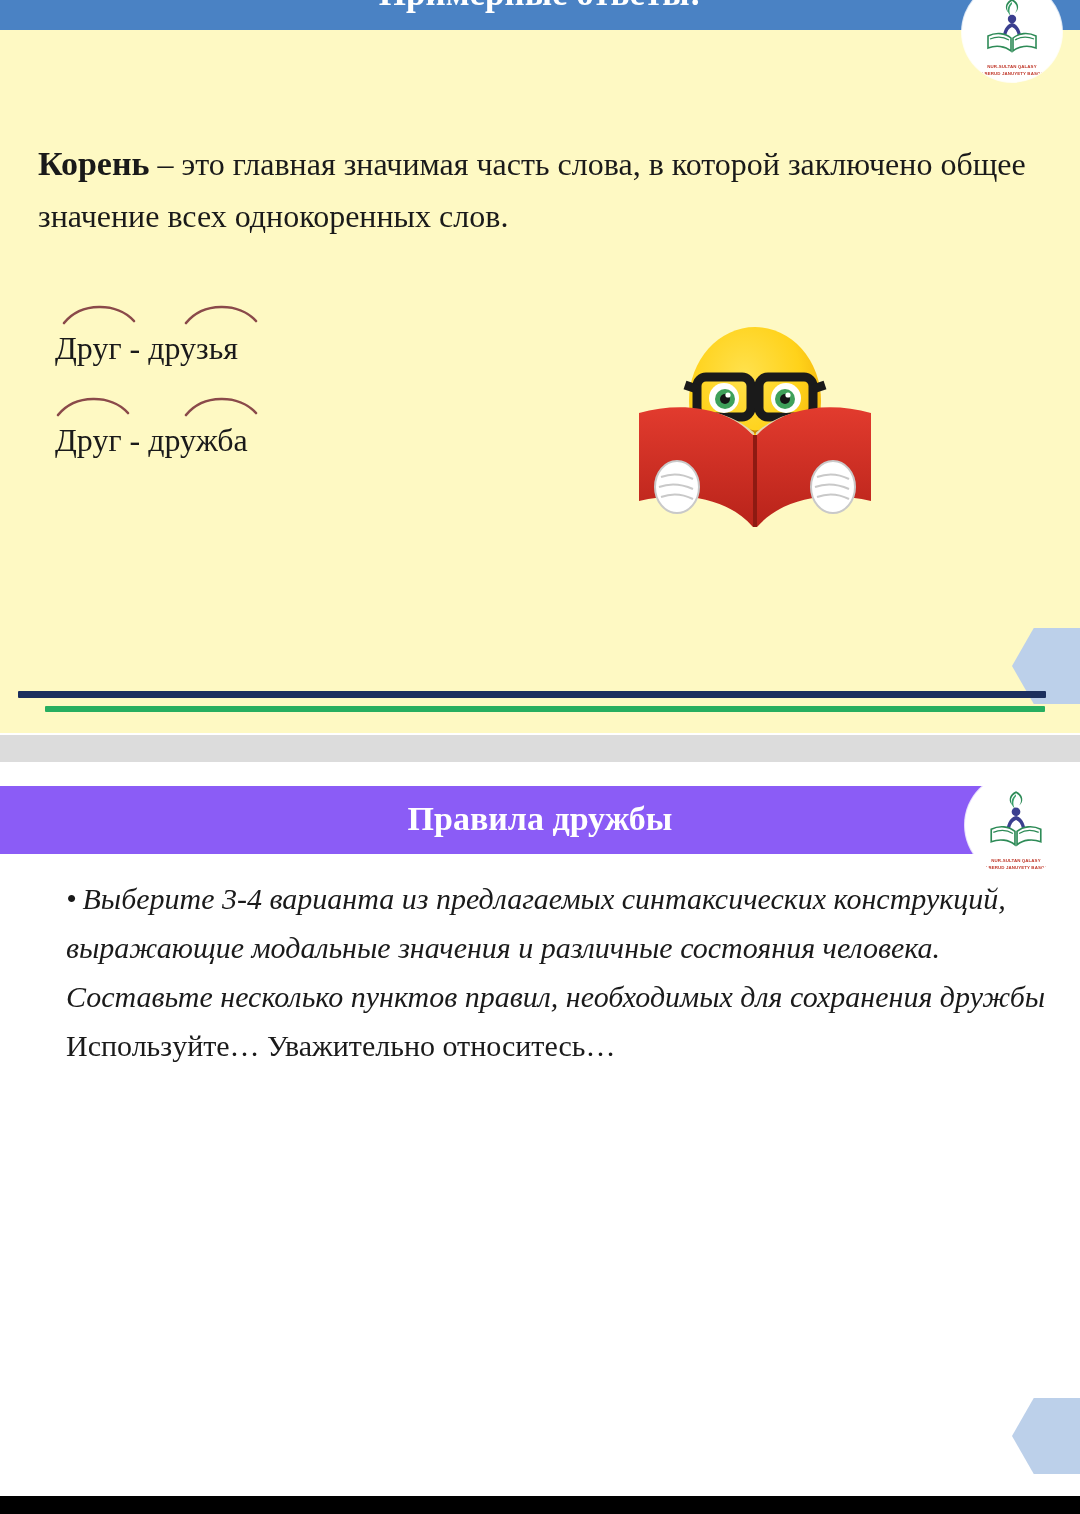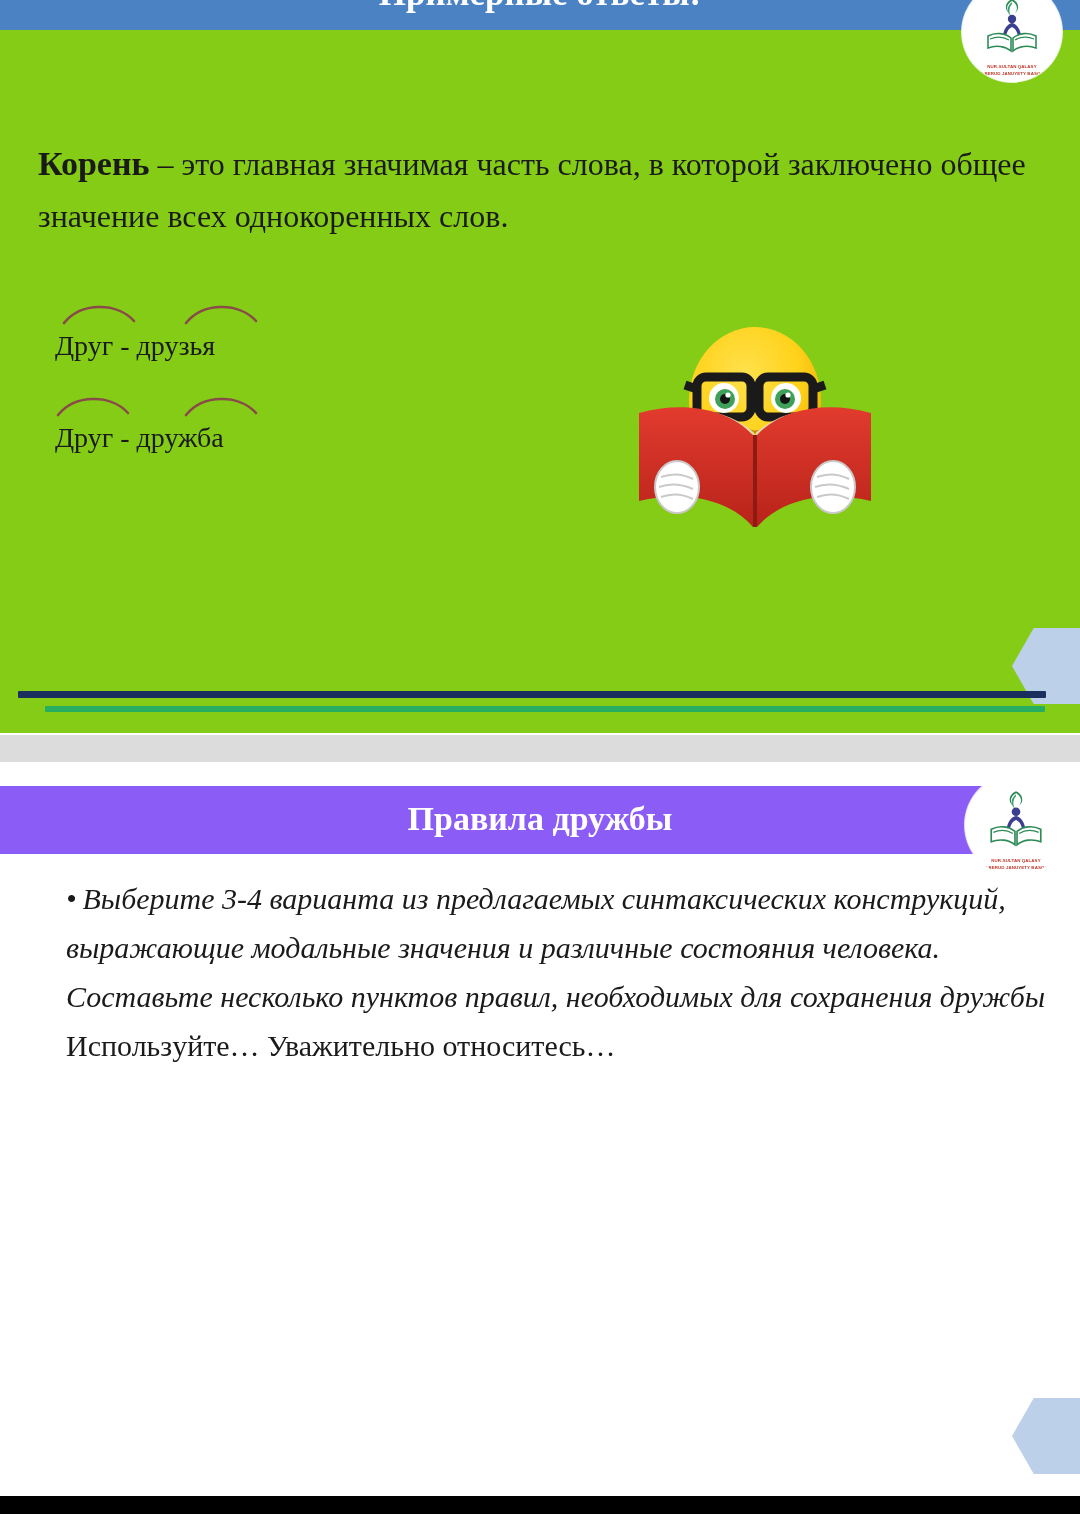--- a/index.html
+++ b/index.html
@@ -9,21 +9,21 @@
     background:#ffffff;
     font-family:"Liberation Serif", serif;
     overflow:hidden;
     position:relative;
   }
   .page{position:relative;width:1080px;height:1514px;}
 
   
   .slide1{
     position:absolute;left:0;top:0;width:1080px;height:735px;
-    background:#84cc16;overflow:hidden;
+    background:#fef9c3;overflow:hidden;
   }
   .banner1-fill{
     position:absolute;left:0;top:0;width:1080px;height:30px;background:#4a82c4;
   }
   .banner1-fill .btitle2{
     position:absolute;left:0;top:-26px;width:1080px;text-align:center;
     color:#ffffff;font-size:35px;font-weight:bold;white-space:nowrap;
     font-family:"Liberation Serif", serif;
   }
 
@@ -50,21 +50,21 @@
   .s1-def{
     position:absolute;left:38px;top:136px;width:1005px;
     font-size:32px;line-height:1.62;color:#1a1a1a;
     font-family:"Liberation Serif", serif;
   }
   .s1-def b{font-weight:bold;font-size:34px;}
 
   .s1-examples{position:absolute;left:55px;top:300px;width:430px;}
   .ex-row{position:relative;height:92px;}
   .ex-word{
-    font-size:28px;color:#1a1a1a;line-height:1;
+    font-size:32px;color:#1a1a1a;line-height:1;
     position:absolute;left:0;top:32px;white-space:nowrap;
     font-family:"Liberation Serif", serif;
   }
   .arc{position:absolute;top:0;height:28px;}
   .arc svg{display:block;}
 
   .smiley-wrap{position:absolute;left:625px;top:305px;width:260px;height:240px;}
 
   .rule-navy{
     position:absolute;left:18px;top:691px;width:1028px;height:7px;

